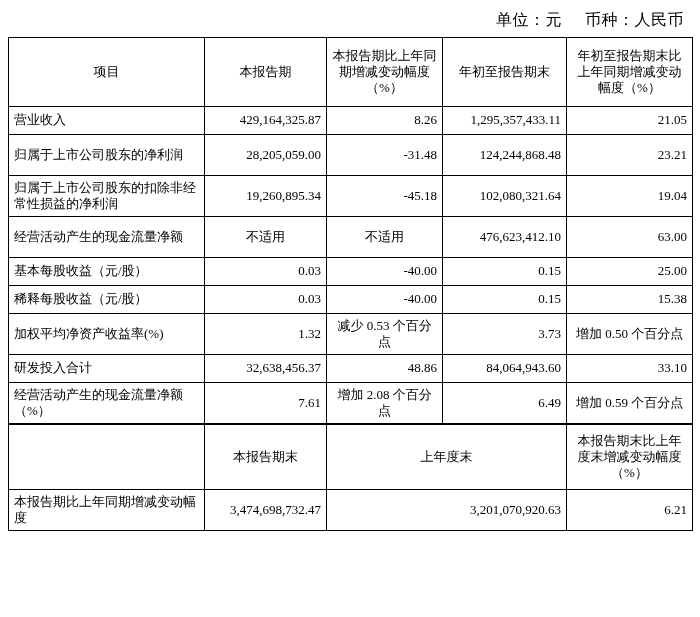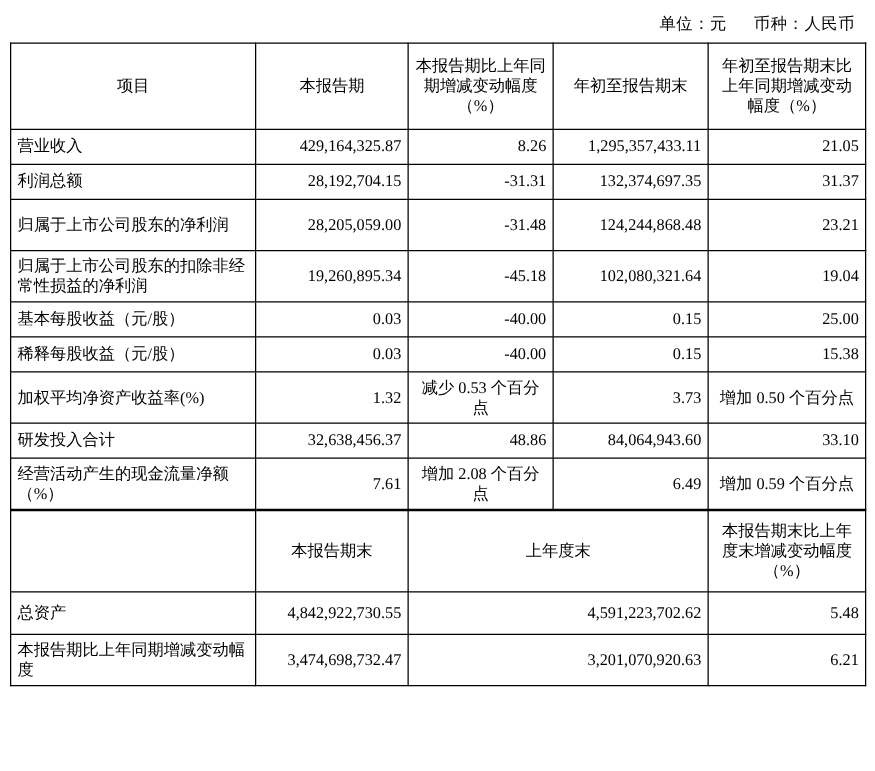--- a/index.html
+++ b/index.html
@@ -17,21 +17,21 @@
   }
   .page {
     position: relative;
     width: 700px;
     height: 617px;
     box-sizing: border-box;
     padding: 0 8px;
   }
   .unit-line {
     text-align: right;
-    font-size: 13px;
+    font-size: 16px;
     padding: 10px 8px 6px 0;
     letter-spacing: 0.5px;
     white-space: nowrap;
   }
   .unit-line .sep {
     display: inline-block;
     width: 14px;
   }
   table.fin {
     width: 684px;
@@ -106,40 +106,40 @@
       </tr>
     </thead>
     <tbody>
       <tr class="row-reg">
         <td class="label">营业收入</td>
         <td class="num">429,164,325.87</td>
         <td class="num">8.26</td>
         <td class="num">1,295,357,433.11</td>
         <td class="num">21.05</td>
       </tr>
-      <tr class="row-reg">
-        <td class="label">利润总额</td>
-        <td class="num">28,192,704.15</td>
-        <td class="num">-31.31</td>
-        <td class="num">132,374,697.35</td>
-        <td class="num">31.37</td>
-      </tr>
       <tr class="row-tall">
         <td class="label">归属于上市公司股东的净利润</td>
         <td class="num">28,205,059.00</td>
         <td class="num">-31.48</td>
         <td class="num">124,244,868.48</td>
         <td class="num">23.21</td>
       </tr>
       <tr class="row-tall">
         <td class="label">归属于上市公司股东的扣除非经常性损益的净利润</td>
         <td class="num">19,260,895.34</td>
         <td class="num">-45.18</td>
         <td class="num">102,080,321.64</td>
         <td class="num">19.04</td>
+      </tr>
+      <tr class="row-tall">
+        <td class="label">经营活动产生的现金流量净额</td>
+        <td class="ctr">不适用</td>
+        <td class="ctr">不适用</td>
+        <td class="num">476,623,412.10</td>
+        <td class="num">63.00</td>
       </tr>
       <tr class="row-reg">
         <td class="label">基本每股收益（元/股）</td>
         <td class="num">0.03</td>
         <td class="num">-40.00</td>
         <td class="num">0.15</td>
         <td class="num">25.00</td>
       </tr>
       <tr class="row-reg">
         <td class="label">稀释每股收益（元/股）</td>
@@ -181,26 +181,20 @@
     </colgroup>
     <thead>
       <tr>
         <th class="head2-cell"></th>
         <th class="head2-cell">本报告期末</th>
         <th class="head2-cell">上年度末</th>
         <th class="head2-cell">本报告期末比上年度末增减变动幅度（%）</th>
       </tr>
     </thead>
     <tbody>
-      <tr class="row-mid">
-        <td class="label">总资产</td>
-        <td class="num">4,842,922,730.55</td>
-        <td class="num">4,591,223,702.62</td>
-        <td class="num">5.48</td>
-      </tr>
       <tr class="row-tall">
         <td class="label">本报告期比上年同期增减变动幅度</td>
         <td class="num">3,474,698,732.47</td>
         <td class="num">3,201,070,920.63</td>
         <td class="num">6.21</td>
       </tr>
     </tbody>
   </table>
 
 </div>

